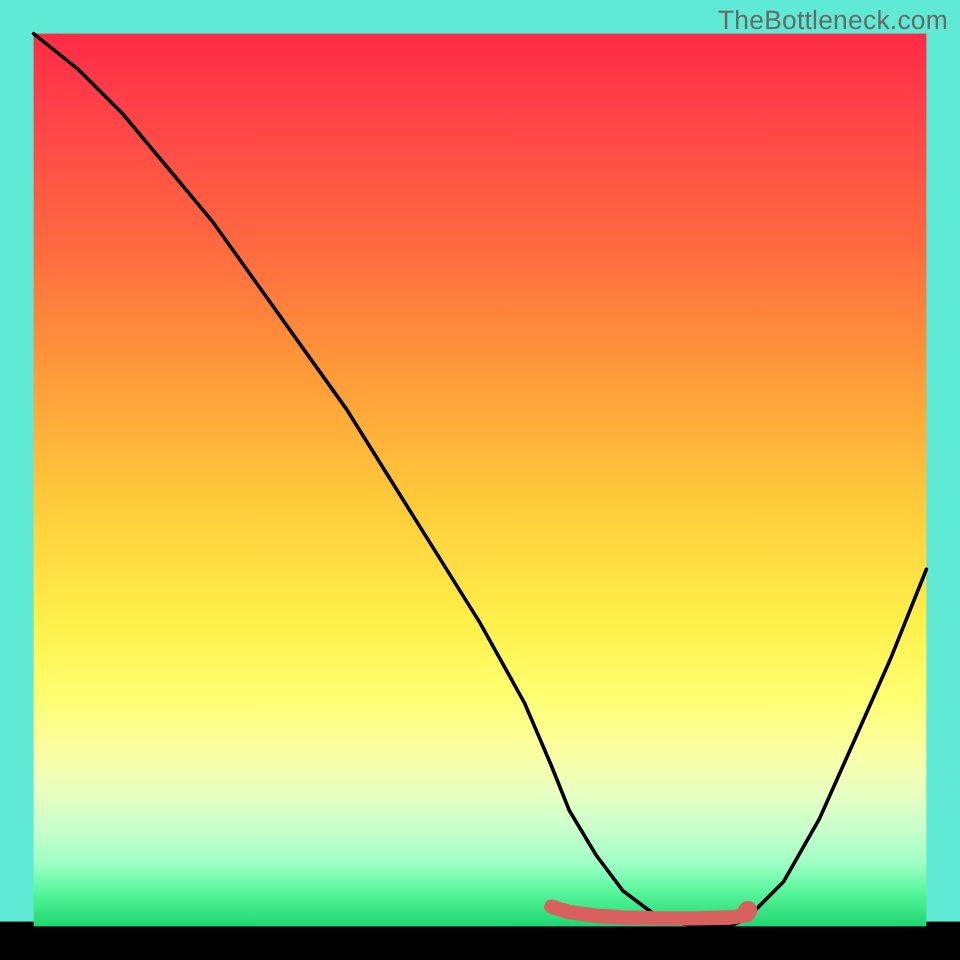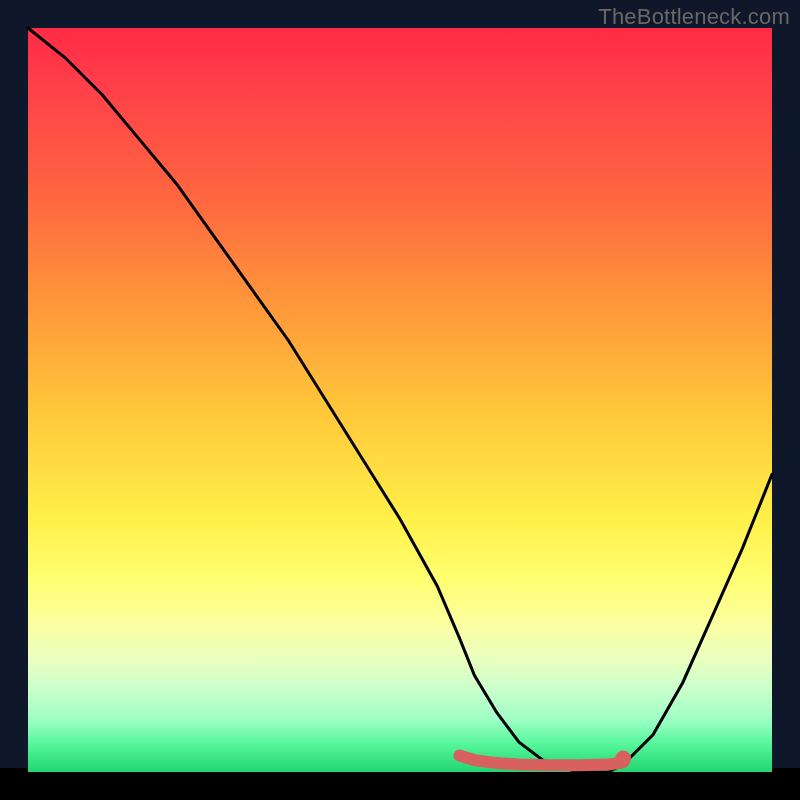--- a/index.html
+++ b/index.html
@@ -10,21 +10,21 @@
     background: #000;
     overflow: hidden;
     font-family: Arial, Helvetica, sans-serif;
   }
   .frame {
     position: absolute;
     left: 0;
     top: 0;
     width: 800px;
     height: 768px;
-    background: #0f172a;
+    background: #5eead4;
   }
   .plot {
     position: absolute;
     left: 28px;
     top: 28px;
     width: 744px;
     height: 744px;
     background: linear-gradient(
       to bottom,
       #ff2b45 0%,

